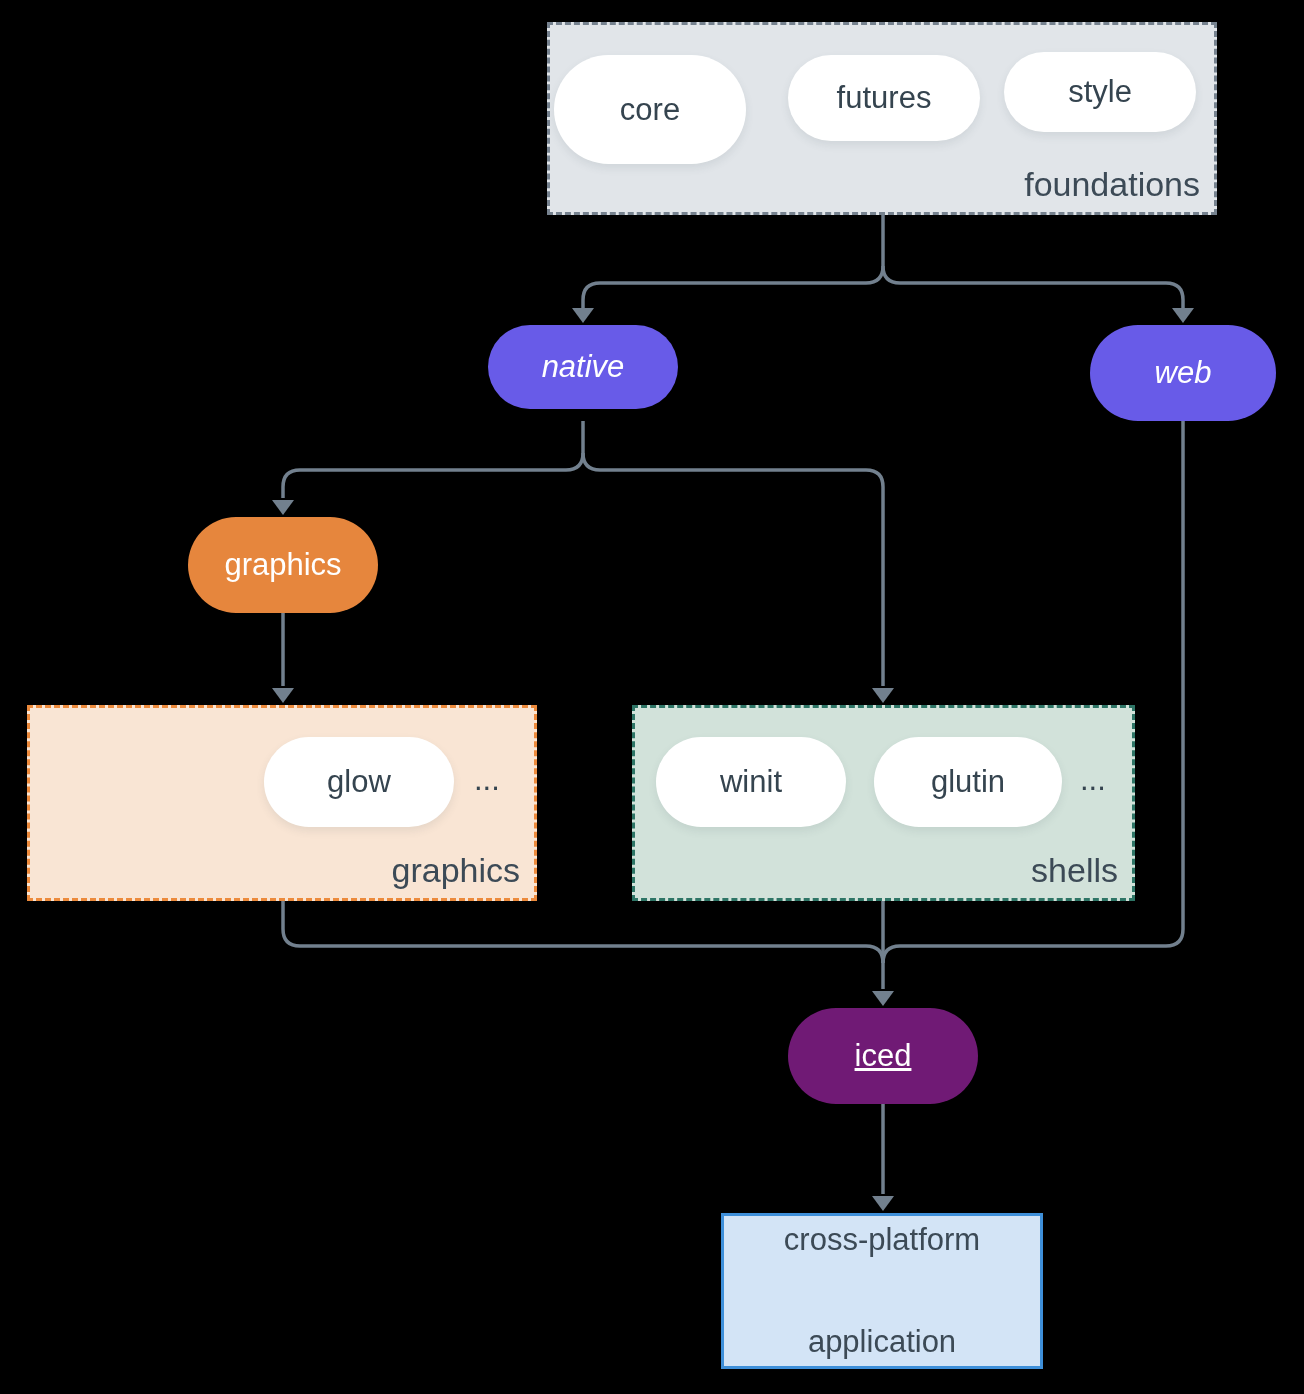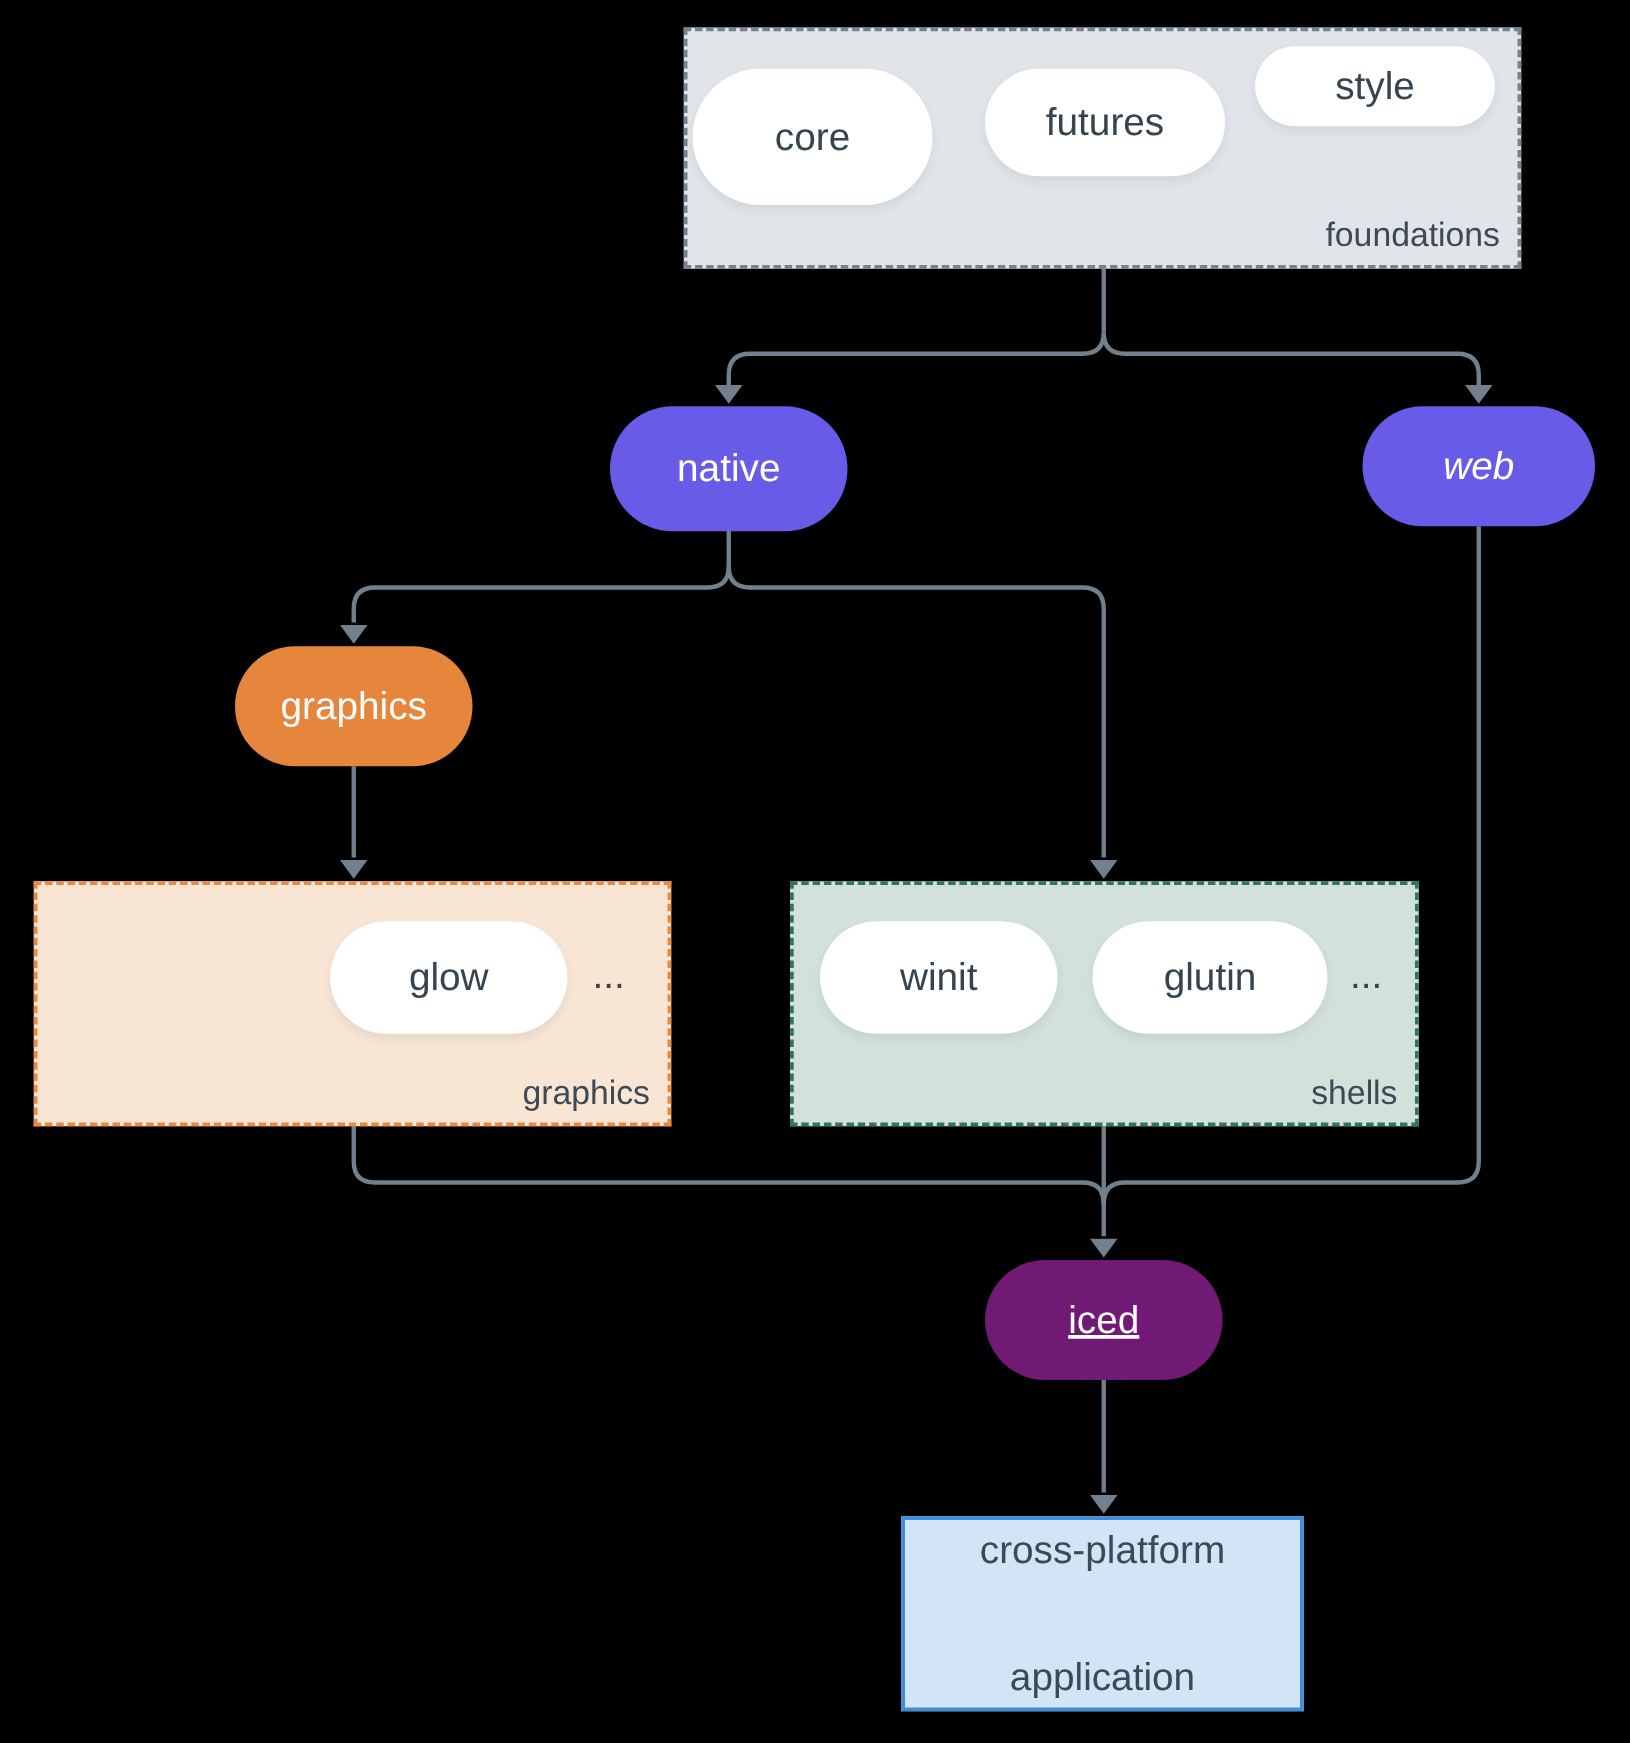--- a/index.html
+++ b/index.html
@@ -44,21 +44,21 @@
     border: 3px dashed #ec8a3c;
   }
   .group-shells {
     left: 632px; top: 705px; width: 503px; height: 196px;
     background: #d2e2da;
     border: 3px dashed #2e7566;
   }
   .group-label {
     position: absolute;
     right: 14px; bottom: 8px;
-    font-size: 27px;
+    font-size: 34px;
     color: #3c4a56;
   }
   .pill {
     position: absolute;
     display: flex;
     align-items: center;
     justify-content: center;
     border-radius: 60px;
     font-size: 31px;
   }
@@ -121,23 +121,23 @@
 
     <path d="M883 1104 V1194"></path>
     <polygon points="872,1196 894,1196 883,1211"></polygon>
   </svg>
 
   <div class="group group-foundations">
     <div class="group-label">foundations</div>
   </div>
   <div class="pill pill-white" style="left:554px; top:55px; width:192px; height:109px;">core</div>
   <div class="pill pill-white" style="left:788px; top:55px; width:192px; height:86px;">futures</div>
-  <div class="pill pill-white" style="left:1004px; top:37px; width:192px; height:64px;">style</div>
+  <div class="pill pill-white" style="left:1004px; top:52px; width:192px; height:80px;">style</div>
 
-  <div class="pill pill-purple" style="left:488px; top:325px; width:190px; height:100px;">native</div>
+  <div class="pill pill-purple" style="left:488px; top:325px; width:190px; height:84px;font-style:italic;">native</div>
   <div class="pill pill-purple" style="left:1090px; top:325px; width:186px; height:96px;font-style:italic;">web</div>
 
   <div class="pill pill-orange" style="left:188px; top:517px; width:190px; height:96px;">graphics</div>
 
   <div class="group group-renderers">
     <div class="group-label">graphics</div>
   </div>
   <div class="pill pill-white" style="left:264px; top:737px; width:190px; height:90px;">glow</div>
   <div class="ellipsis" style="left:474px; top:762px;">...</div>
 

